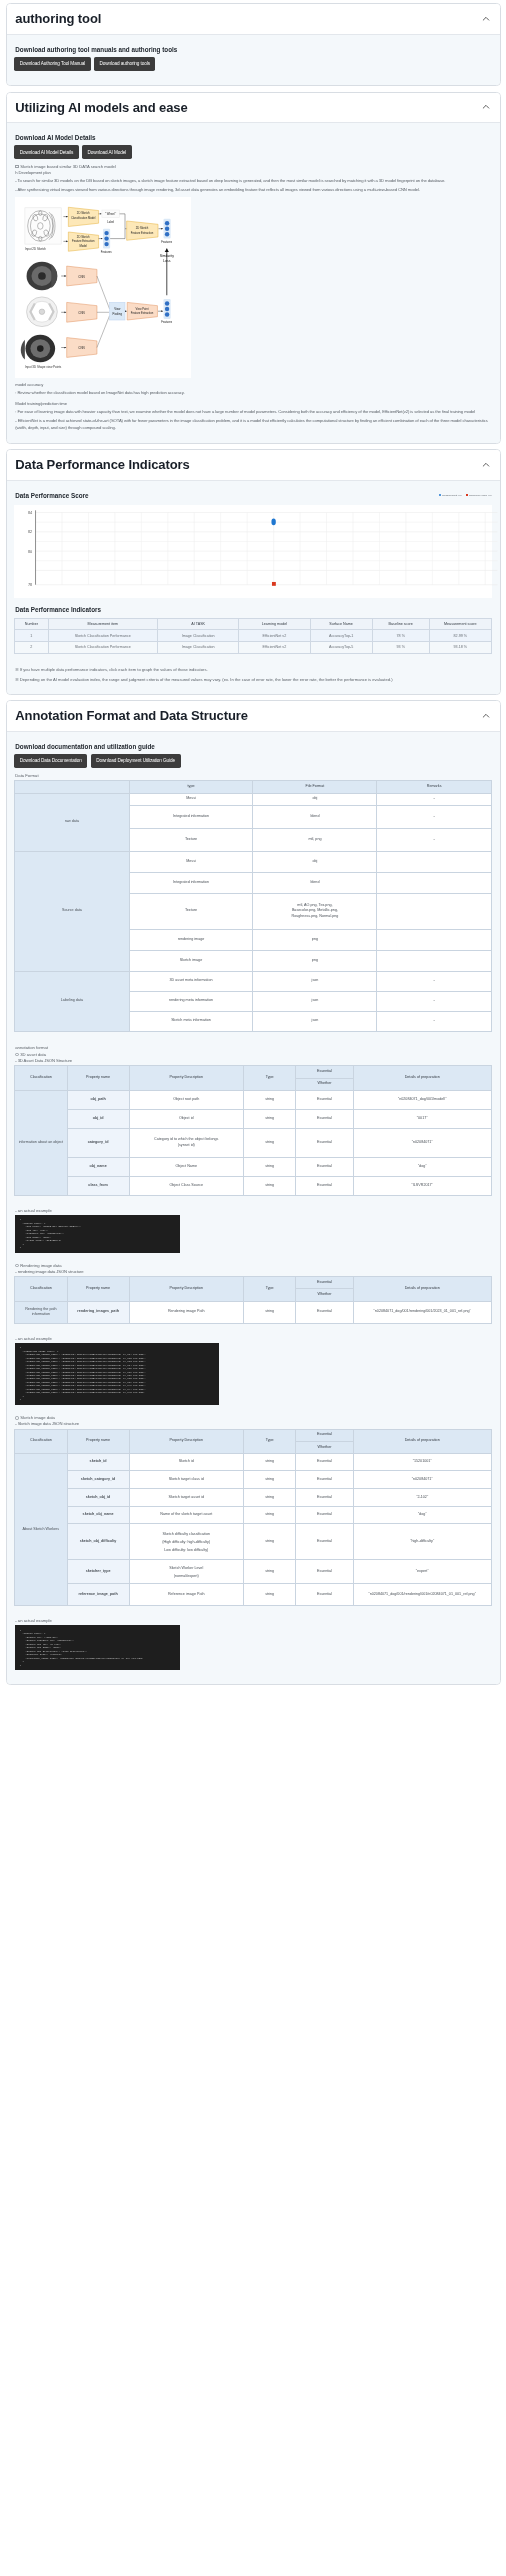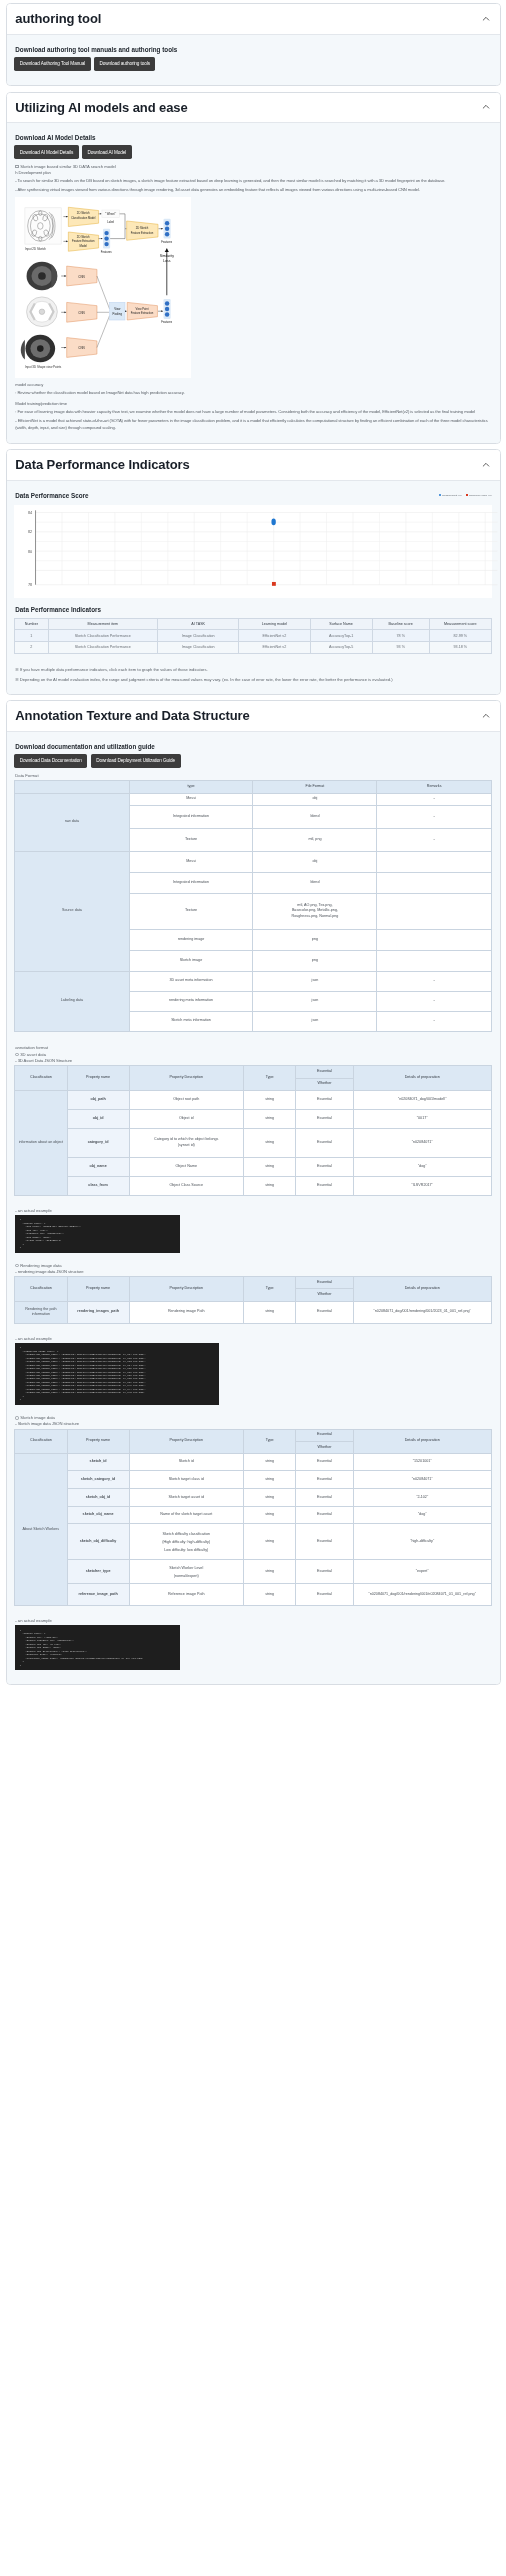--- a/index.html
+++ b/index.html
@@ -388,21 +388,21 @@
         </tbody>
       </table>
 
       <div class="note" style="margin-top:12px">※ If you have multiple data performance indicators, click each item to graph the values of those indicators.</div>
       <div class="note">※ Depending on the AI model evaluation index, the range and judgment criteria of the measured values may vary. (ex. In the case of error rate, the lower the error rate, the better the performance is evaluated.)</div>
     </div>
   </div>
 
   <div class="panel">
     <div class="panel-head">
-      <div class="panel-title">Annotation Texture and Data Structure</div>
+      <div class="panel-title">Annotation Format and Data Structure</div>
       <span class="chev">
         <svg width="10" height="10" viewBox="0 0 18 18">
             <path d="M3.5 11.5 L9 6 L14.5 11.5" fill="none" stroke="#222" stroke-width="1.3"></path>
           </svg>
       </span>
     </div>
     <div class="panel-body">
       <div class="sec-title">Download documentation and utilization guide</div>
       <div class="btn-row">
         <button class="btn">Download Data Documentation</button>

